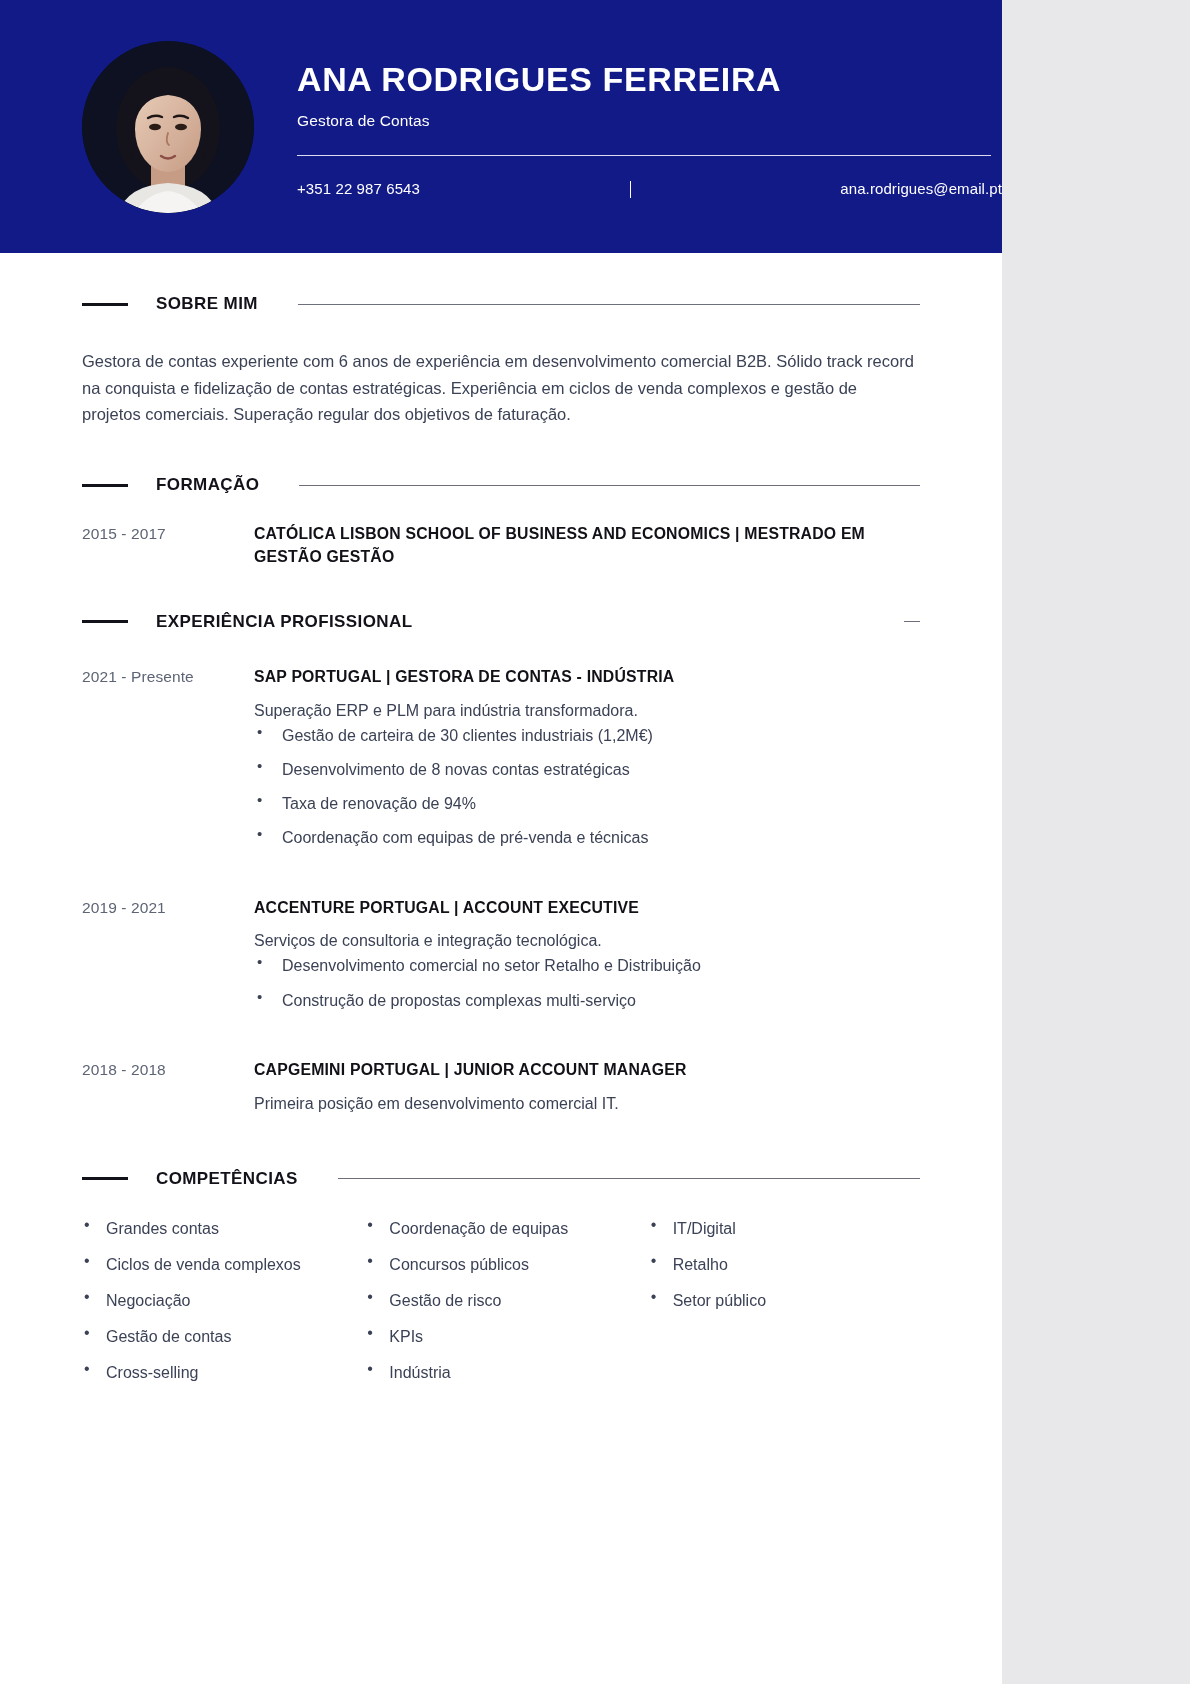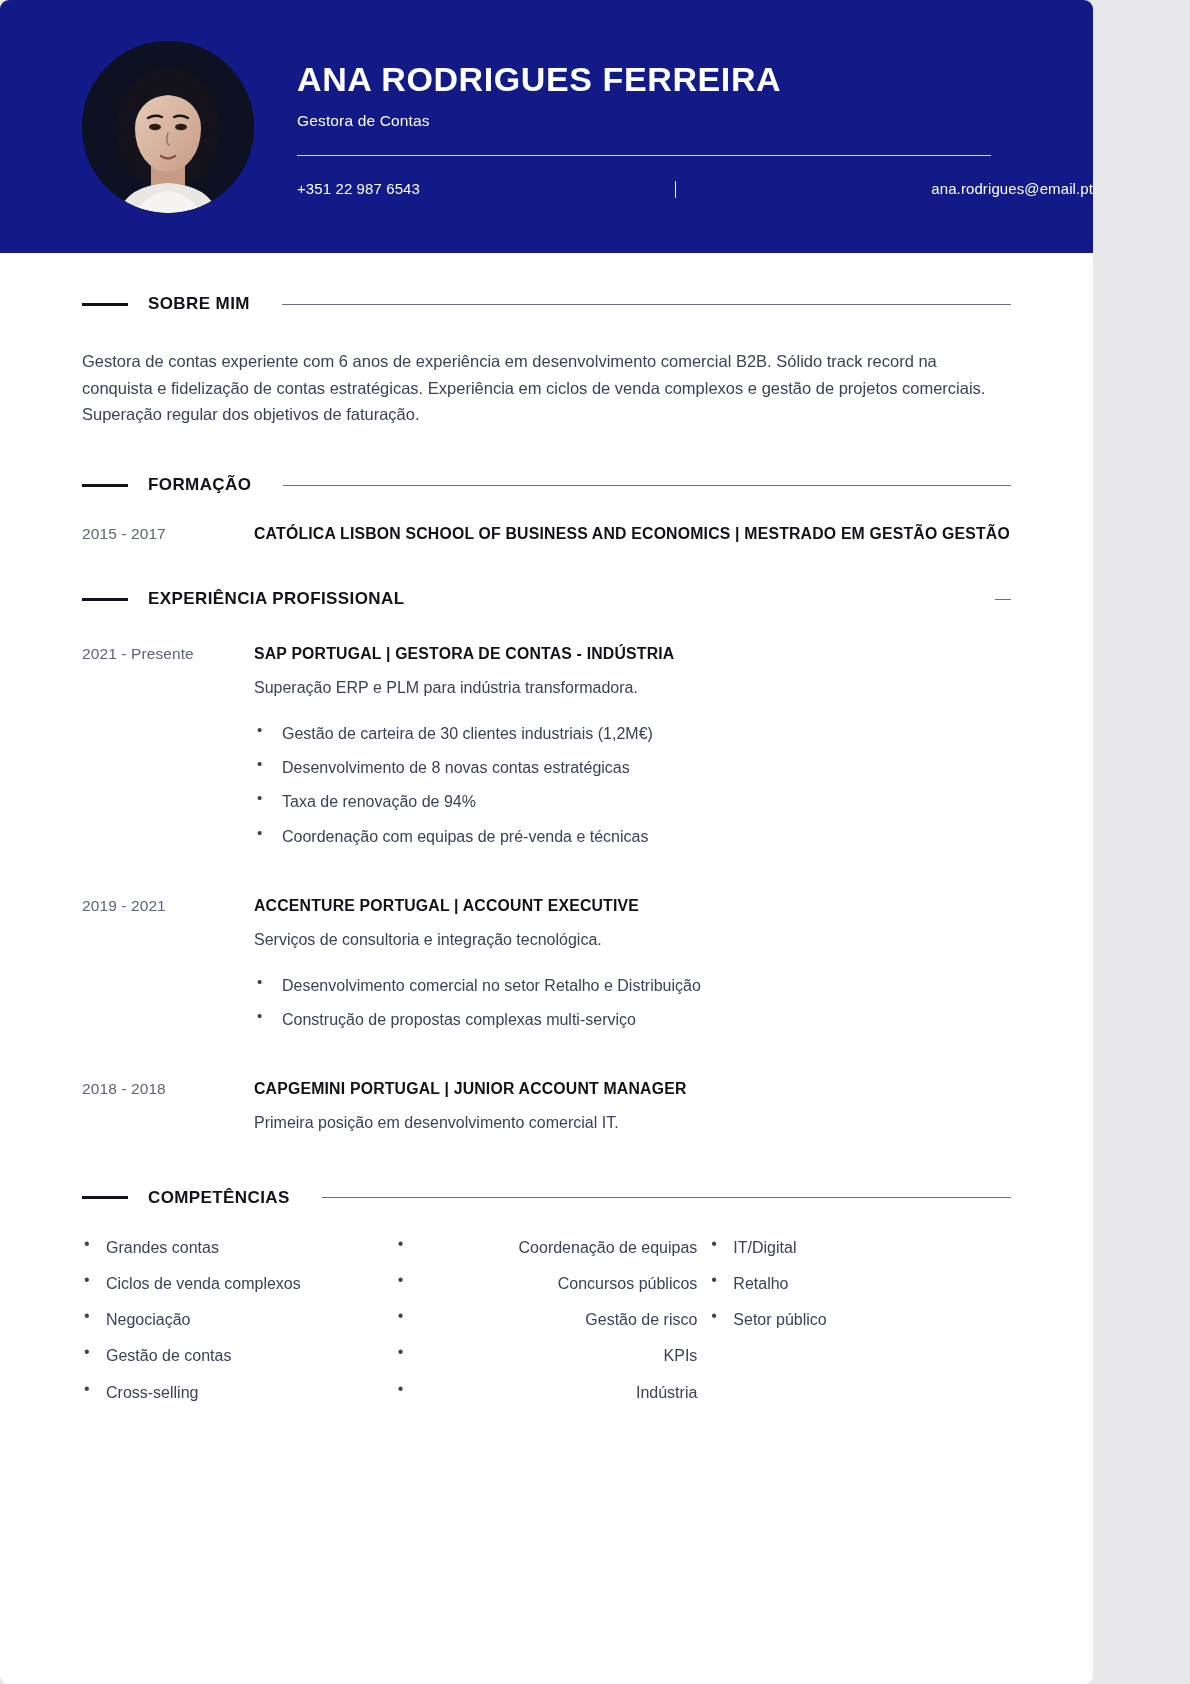--- a/index.html
+++ b/index.html
@@ -6,25 +6,24 @@
 
   html, body {
     width: 1190px;
     height: 1684px;
     background: #e8e8ea;
     font-family: "Liberation Sans", sans-serif;
   }
 
   .page {
     position: relative;
-    width: 1093px;
+    width: 1002px;
     height: 1684px;
     background: #ffffff;
     overflow: hidden;
-    border-radius: 9px;
   }
 
   
   .header {
     position: relative;
     height: 253px;
     background: #111a87;
     display: flex;
     align-items: center;
     padding-left: 82px;
@@ -91,21 +90,21 @@
     top: 1px;
   }
 
   
   .body { padding: 0 82px; }
 
   
   .section-head {
     display: flex;
     align-items: center;
-    gap: 4px;
+    gap: 12px;
   }
   .section-head .dash {
     width: 46px;
     height: 3px;
     background: #12121a;
     flex: 0 0 46px;
   }
   .section-head .title {
     font-size: 17px;
     font-weight: 700;
@@ -151,21 +150,21 @@
     color: #111118;
     letter-spacing: 0.2px;
     line-height: 1.45;
   }
   .entry .desc {
     font-size: 16px;
     color: #3b4256;
     margin-top: 13px;
   }
   .entry ul {
-    margin-top: 27px;
+    margin-top: 6px;
     list-style: none;
   }
   .entry ul li {
     position: relative;
     padding-left: 28px;
     font-size: 16px;
     color: #3b4256;
     line-height: 1.2;
     margin-bottom: 15px;
   }
@@ -201,21 +200,21 @@
     line-height: 1.2;
   }
   .skills-col li::before {
     content: "•";
     position: absolute;
     left: 2px;
     top: -4px;
     font-size: 16px;
     color: #3b4256;
   }
-  .skills-col:nth-child(2) { margin-left: 12px; text-align: right; }
+  .skills-col:nth-child(2) { margin-left: 12px; }
   .skills-col:nth-child(3) { margin-left: 12px; }
 </style>
 </head>
 <body>
 
 <div class="page">
 
   <div class="header">
     <div class="avatar">
       <svg viewBox="0 0 172 172">

